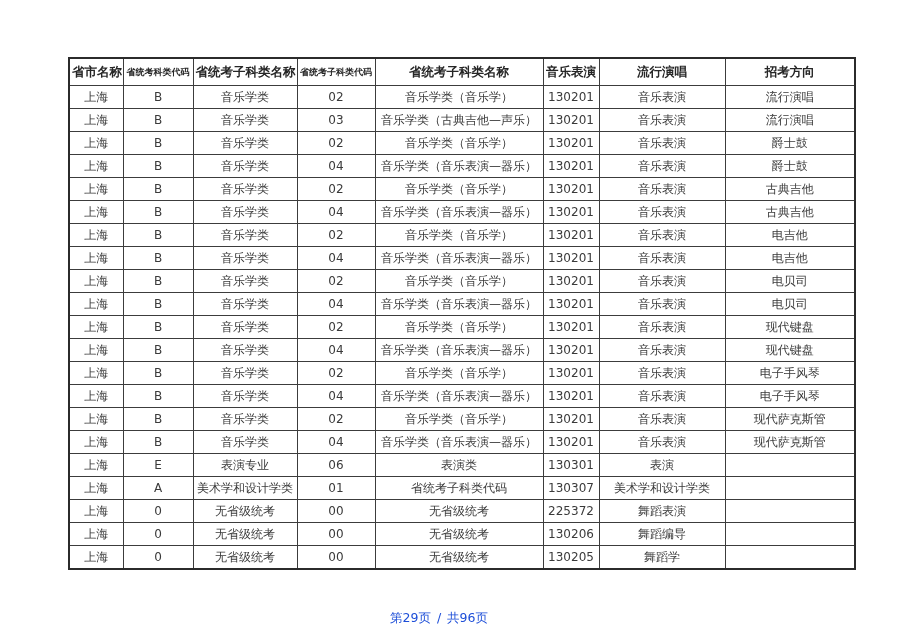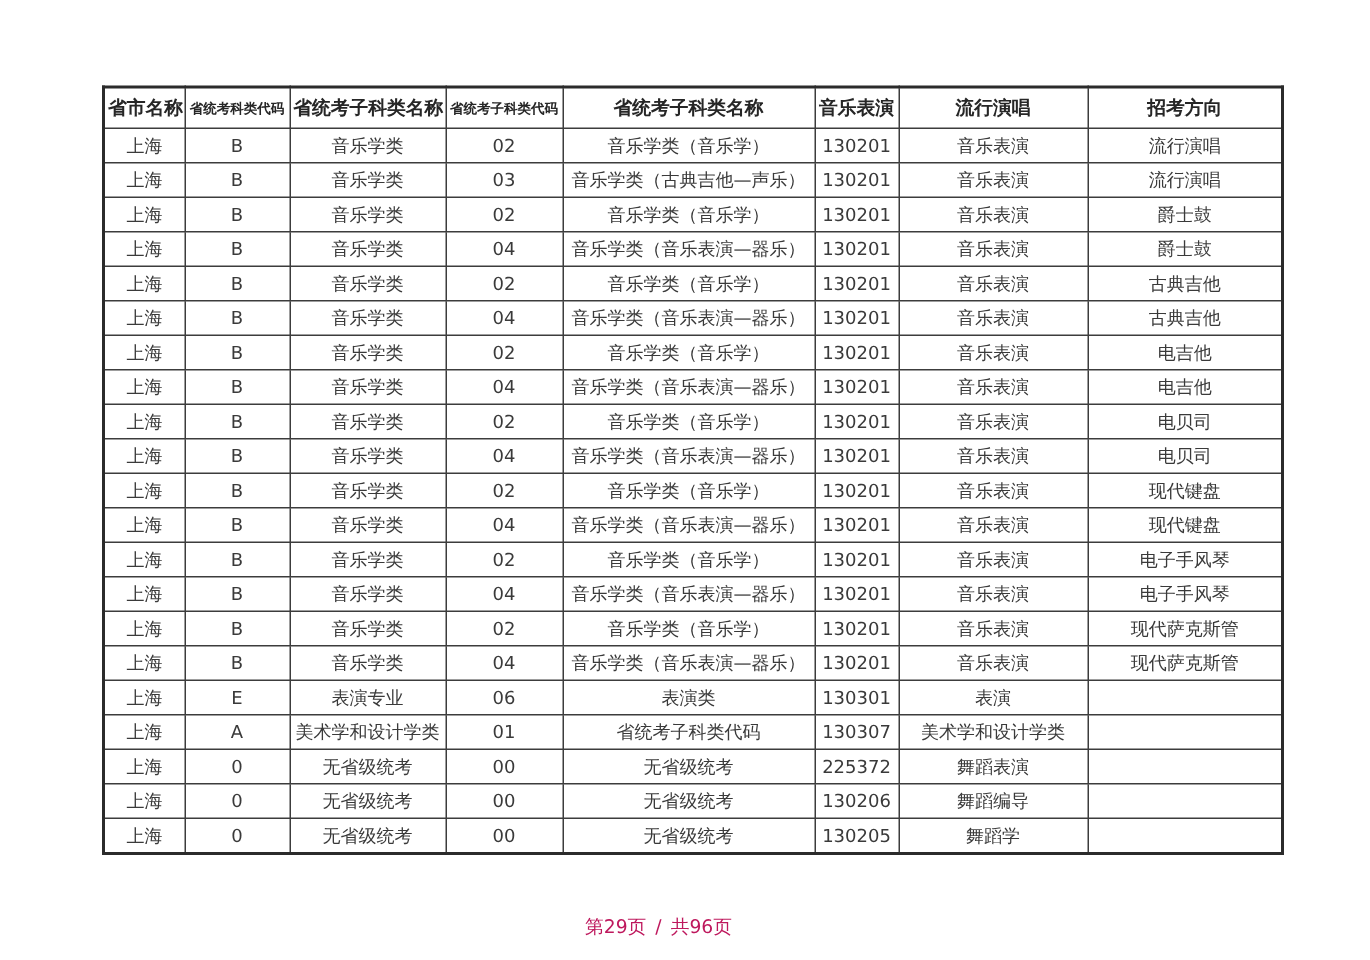--- a/index.html
+++ b/index.html
@@ -57,21 +57,21 @@
   col.c6 { width: 56px; }
   col.c7 { width: 126px; }
   col.c8 { width: 130px; }
   .page-footer {
     position: absolute;
     left: 0;
     top: 610px;
     width: 100%;
     text-align: center;
     font-size: 12.5px;
-    color: #be185d;
+    color: #1d4ed8;
   }
   .page-footer span { margin: 0 3px; }
 </style>
 </head>
 <body>
 
 <div class="page">
 
   <table class="enroll-table">
     <colgroup>

